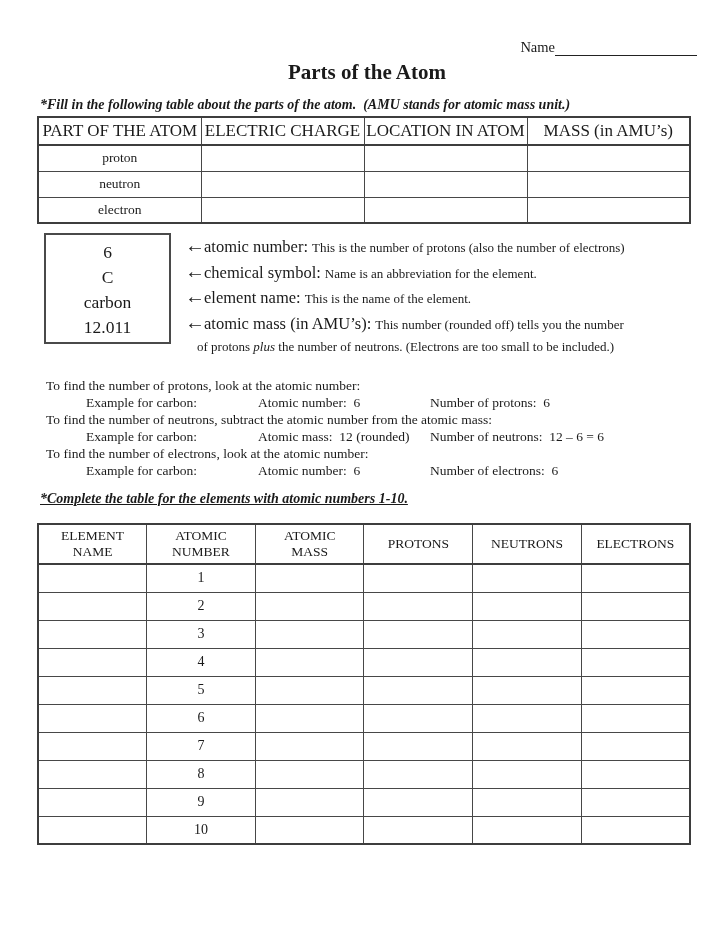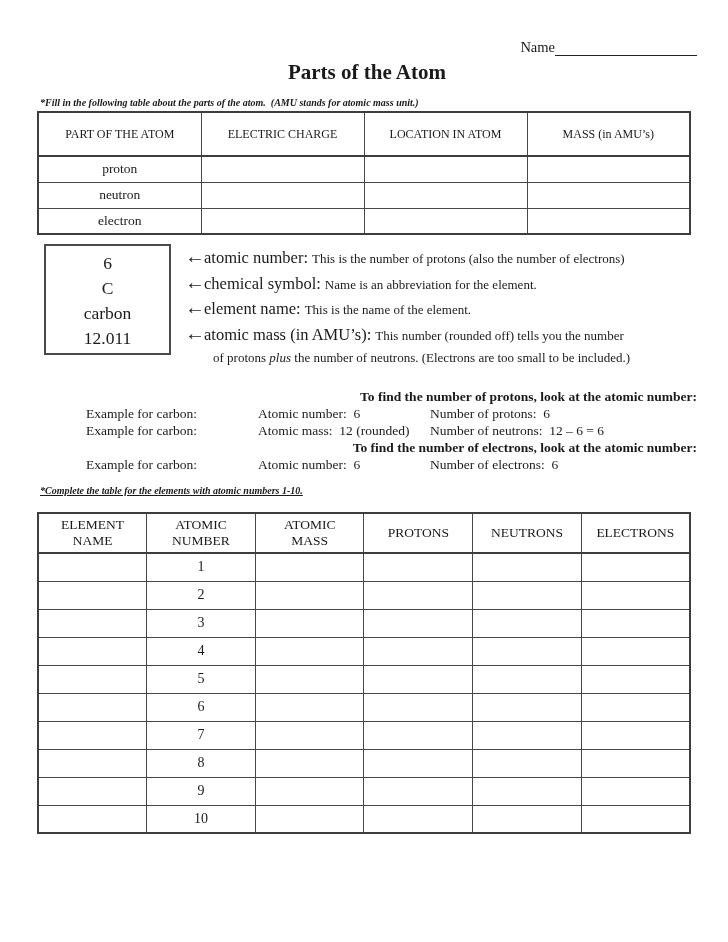--- a/index.html
+++ b/index.html
@@ -14,55 +14,55 @@
 
   
   .name-row { display: flex; justify-content: flex-end; align-items: flex-end; height: 18px; }
   .name-label { font-size: 14.5px; }
   .name-line { display: inline-block; width: 142px; height: 15px; border-bottom: 1.5px solid #222; }
 
   
   .title { text-align: center; font-size: 21px; font-weight: bold; margin-top: 4px; }
 
   
-  .instr { font-size: 10px; font-weight: bold; font-style: italic; white-space: pre-wrap; }
+  .instr { font-size: 14px; font-weight: bold; font-style: italic; white-space: pre-wrap; }
   .instr1 { margin-top: 12px; margin-left: 3px; }
   .instr2 { margin-top: 14px; margin-left: 3px; }
   .instr3 { margin-top: 12px; margin-left: 3px; text-decoration: underline; }
 
   
   table { border-collapse: collapse; table-layout: fixed; width: 654px; }
   table, .t1, .t2 { border: 2px solid #3d3d3d; }
   th, td { border: 1px solid #474747; text-align: center; vertical-align: middle; font-weight: normal; }
   thead th { border-bottom: 2px solid #3d3d3d; }
   .t1 { margin-top: 3px; }
-  .t1 th { height: 44px; font-size: 12px; margin-left: 24px; }
+  .t1 th { height: 28px; font-size: 17px; margin-left: 24px; }
   .t1 td { height: 26px; font-size: 13.5px; }
   .t2 { margin-top: 16px; border-radius: 13px; }
   .t2 th { height: 40px; font-size: 13.5px; white-space: pre-line; line-height: 16px; }
   .t2 td { height: 28px; font-size: 14px; }
 
   
   .figure-row { display: flex; margin-top: 9px; margin-left: 7px; }
   .element-box {
     width: 127px; height: 111px; border: 2px solid #4a4a4a;
     text-align: center; font-size: 17.5px; line-height: 25px; padding-top: 5px;
     flex: 0 0 auto;
   }
   .callouts { margin-left: 14px; margin-top: 1px; }
   .callout { white-space: nowrap; line-height: 23.5px; }
   .arrow { font-size: 20px; letter-spacing: -1px; }
   .co-label { font-size: 16.5px; }
   .co-desc { font-size: 13px; white-space: pre-wrap; }
-  .callout-cont { margin-left: 28px; line-height: 19px; white-space: nowrap; font-family: Liberation Serif, serif; }
+  .callout-cont { margin-left: 12px; line-height: 19px; white-space: nowrap; font-family: Liberation Serif, serif; }
   .ital { font-style: italic; }
 
   
   .howto { margin-top: 21px; }
-  .howto-heading { font-size: 13.5px; font-weight: bold; line-height: 17px; margin-left: 3px; text-align: right; }
+  .howto-heading { font-size: 13.5px; font-weight: normal; line-height: 17px; margin-left: 9px; }
   .howto-example { display: flex; font-size: 13.5px; line-height: 17px; margin-left: 49px; }
   .ex-col { white-space: pre; }
   .ex-c1 { width: 172px; }
   .ex-c2 { width: 172px; }
 </style>
 </head>
 <body>
 
 <div class="page">
 
@@ -133,20 +133,21 @@
     </div>
   </div>
 
   <div class="howto">
     <div class="howto-heading">To find the number of protons, look at the atomic number:</div>
     <div class="howto-example">
       <span class="ex-col ex-c1">Example for carbon:</span>
       <span class="ex-col ex-c2">Atomic number:  6</span>
       <span class="ex-col">Number of protons:  6</span>
     </div>
+    <div class="howto-heading">To find the number of neutrons, subtract the atomic number from the atomic mass:</div>
     <div class="howto-example">
       <span class="ex-col ex-c1">Example for carbon:</span>
       <span class="ex-col ex-c2">Atomic mass:  12 (rounded)</span>
       <span class="ex-col">Number of neutrons:  12 – 6 = 6</span>
     </div>
     <div class="howto-heading">To find the number of electrons, look at the atomic number:</div>
     <div class="howto-example">
       <span class="ex-col ex-c1">Example for carbon:</span>
       <span class="ex-col ex-c2">Atomic number:  6</span>
       <span class="ex-col">Number of electrons:  6</span>

